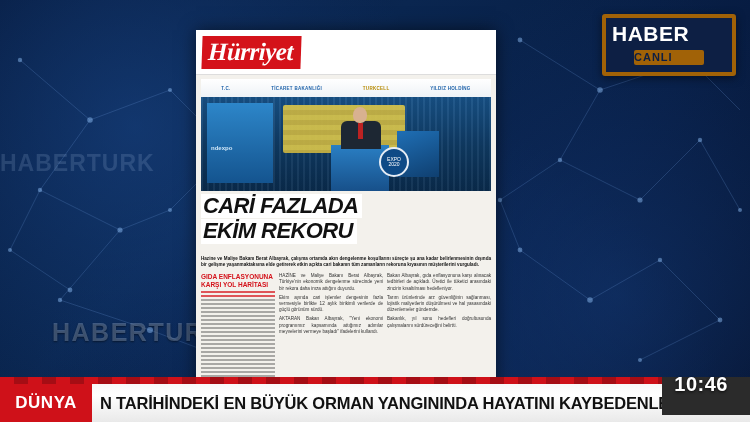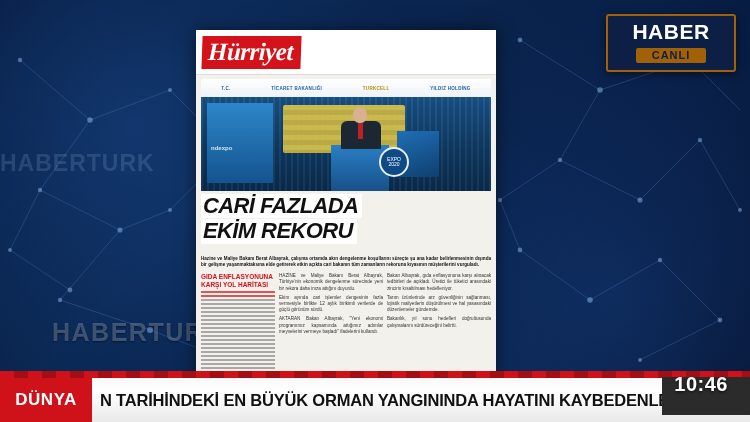--- a/index.html
+++ b/index.html
@@ -205,24 +205,23 @@
   }
   .boldlead { font-weight: 700; color: #111; }
 
   
   .logo-box {
     position: absolute;
     right: 14px;
     top: 14px;
     width: 114px;
     background: #0d1f44;
-    border: 2px solid #a16207;
+    border: 4px solid #a16207;
     border-radius: 3px;
     padding: 6px 6px 7px 6px;
-    text-align: center;
     box-shadow: 0 2px 8px rgba(0,0,0,0.5);
     margin-left: 34px;
   }
   .logo-box .l1, .logo-box .l2 {
     color: #fff;
     font-weight: 700;
     font-size: 21px;
     line-height: 0.98;
     letter-spacing: 0.5px;
   }
@@ -237,21 +236,21 @@
     padding: 1px 0 2px 0;
     width: 70px;
   }
 
   
   .ticker {
     position: absolute;
     left: 0;
     right: 0;
     bottom: 0;
-    height: 51px;
+    height: 45px;
     background: linear-gradient(180deg,#f4f4f4 0%, #ffffff 40%, #e9e9e9 100%);
     display: flex;
     align-items: stretch;
   }
   .ticker-top-strip {
     position: absolute;
     left: 0; right: 0; top: 0;
     height: 7px;
     background: repeating-linear-gradient(90deg,#cf1119 0 14px,#a50d14 14px 28px);
   }

